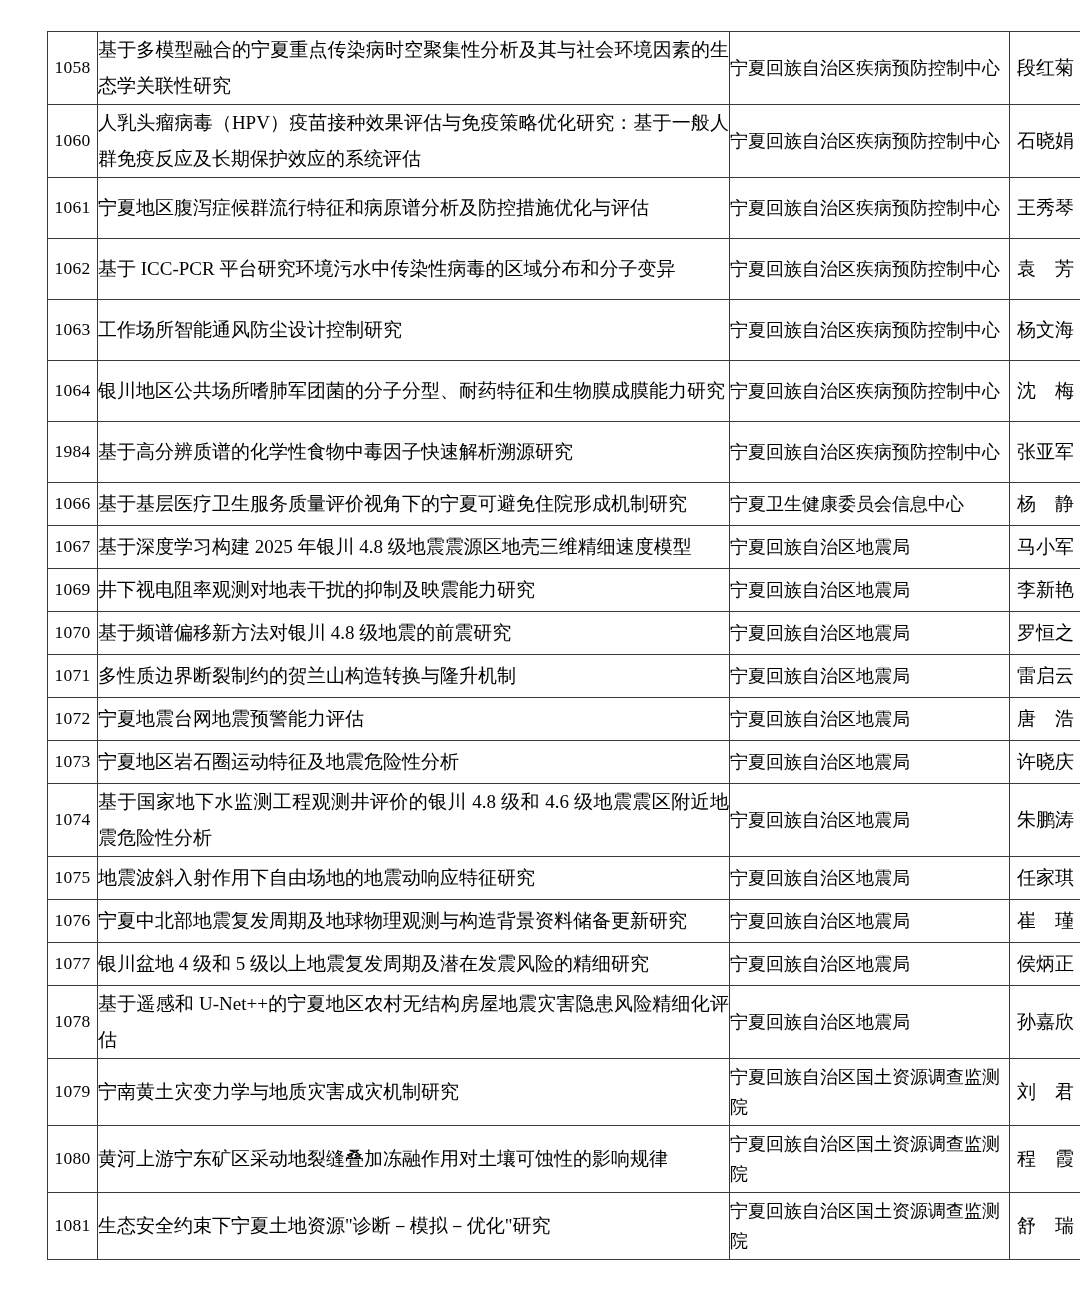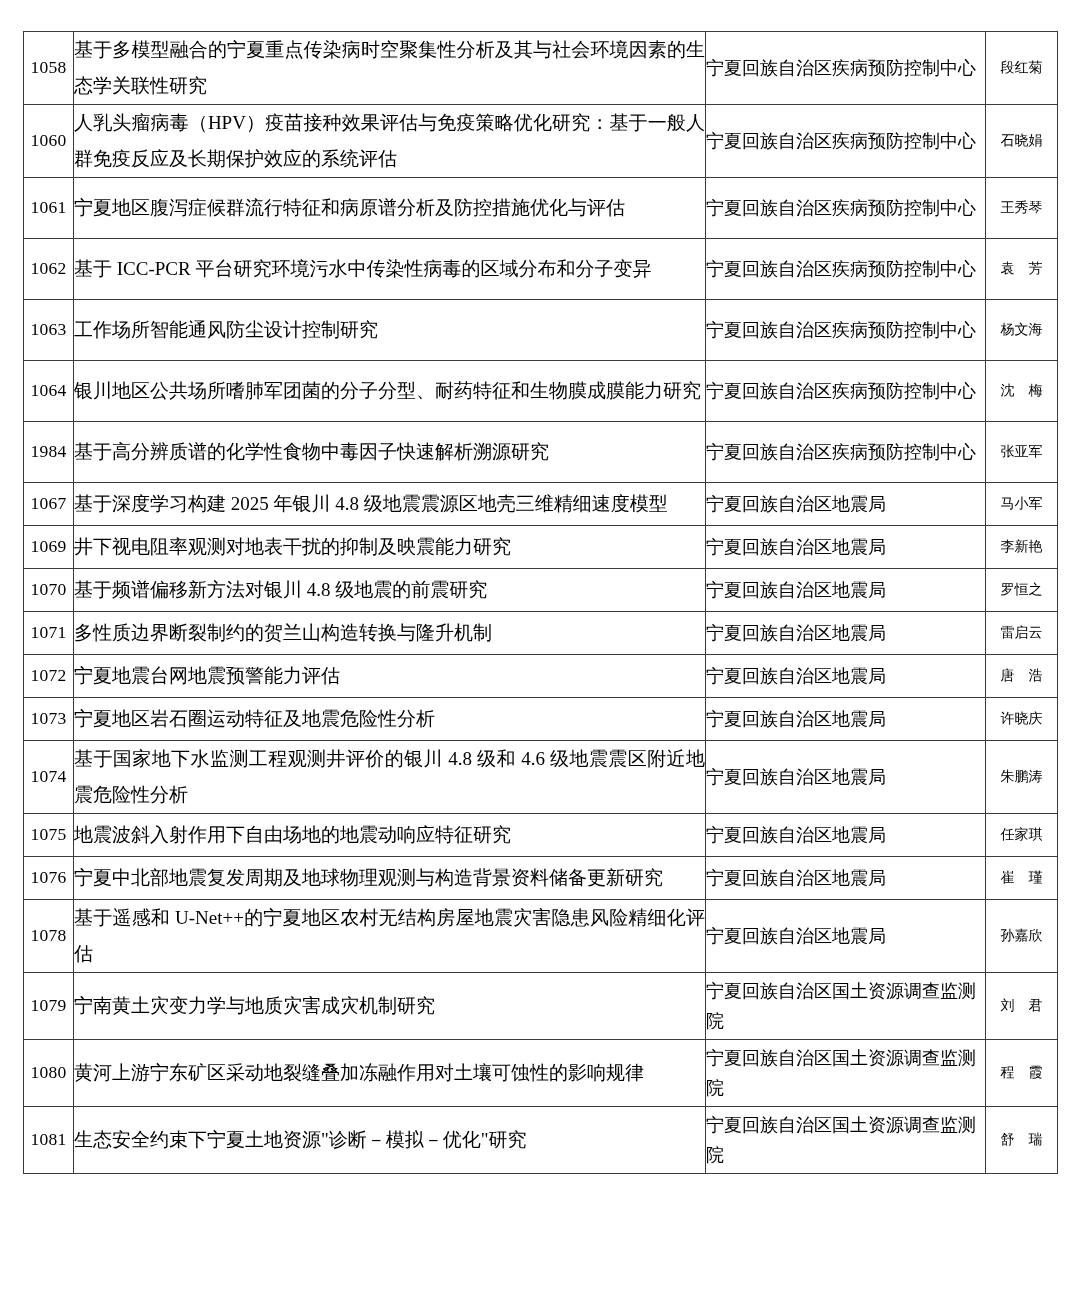--- a/index.html
+++ b/index.html
@@ -13,20 +13,21 @@
     font-family: "Liberation Serif", "DejaVu Serif", serif;
     color: #000000;
     overflow: hidden;
   }
   .page {
     position: relative;
     width: 996px;
     height: 1316px;
     background: #fff;
     box-sizing: border-box;
+    margin-left: 24px;
   }
   .table-wrap {
     position: absolute;
     left: 23px;
     top: 31px;
     width: 1034px;
   }
   table.project-table {
     border-collapse: collapse;
     table-layout: fixed;
@@ -59,21 +60,21 @@
     text-justify: inter-ideograph;
     word-break: break-all;
   }
   .cell-org {
     font-size: 18px;
     line-height: 30px;
     padding: 6px 6px 6px 9px;
     word-break: break-all;
   }
   .cell-name {
-    font-size: 14px;
+    font-size: 19px;
     line-height: 28px;
     padding: 5px 6px;
     text-align: center;
     white-space: pre;
   }
   
   tr.h2 td { height: 66px; }
   tr.h1tall td { height: 60px; }
   tr.h1 td { height: 42px; }
 </style>
@@ -126,20 +127,26 @@
             <td class="cell-org">宁夏回族自治区疾病预防控制中心</td>
             <td class="cell-name">沈　梅</td>
           </tr>
           <tr class="h1tall">
             <td class="cell-id">1984</td>
             <td class="cell-title">基于高分辨质谱的化学性食物中毒因子快速解析溯源研究</td>
             <td class="cell-org">宁夏回族自治区疾病预防控制中心</td>
             <td class="cell-name">张亚军</td>
           </tr>
           <tr class="h1">
+            <td class="cell-id">1066</td>
+            <td class="cell-title">基于基层医疗卫生服务质量评价视角下的宁夏可避免住院形成机制研究</td>
+            <td class="cell-org">宁夏卫生健康委员会信息中心</td>
+            <td class="cell-name">杨　静</td>
+          </tr>
+          <tr class="h1">
             <td class="cell-id">1067</td>
             <td class="cell-title">基于深度学习构建 2025 年银川 4.8 级地震震源区地壳三维精细速度模型</td>
             <td class="cell-org">宁夏回族自治区地震局</td>
             <td class="cell-name">马小军</td>
           </tr>
           <tr class="h1">
             <td class="cell-id">1069</td>
             <td class="cell-title">井下视电阻率观测对地表干扰的抑制及映震能力研究</td>
             <td class="cell-org">宁夏回族自治区地震局</td>
             <td class="cell-name">李新艳</td>
@@ -178,20 +185,26 @@
             <td class="cell-id">1075</td>
             <td class="cell-title">地震波斜入射作用下自由场地的地震动响应特征研究</td>
             <td class="cell-org">宁夏回族自治区地震局</td>
             <td class="cell-name">任家琪</td>
           </tr>
           <tr class="h1">
             <td class="cell-id">1076</td>
             <td class="cell-title">宁夏中北部地震复发周期及地球物理观测与构造背景资料储备更新研究</td>
             <td class="cell-org">宁夏回族自治区地震局</td>
             <td class="cell-name">崔　瑾</td>
+          </tr>
+          <tr class="h1">
+            <td class="cell-id">1077</td>
+            <td class="cell-title">银川盆地 4 级和 5 级以上地震复发周期及潜在发震风险的精细研究</td>
+            <td class="cell-org">宁夏回族自治区地震局</td>
+            <td class="cell-name">侯炳正</td>
           </tr>
           <tr class="h2">
             <td class="cell-id">1078</td>
             <td class="cell-title">基于遥感和 U-Net++的宁夏地区农村无结构房屋地震灾害隐患风险精细化评估</td>
             <td class="cell-org">宁夏回族自治区地震局</td>
             <td class="cell-name">孙嘉欣</td>
           </tr>
           <tr class="h2">
             <td class="cell-id">1079</td>
             <td class="cell-title">宁南黄土灾变力学与地质灾害成灾机制研究</td>

